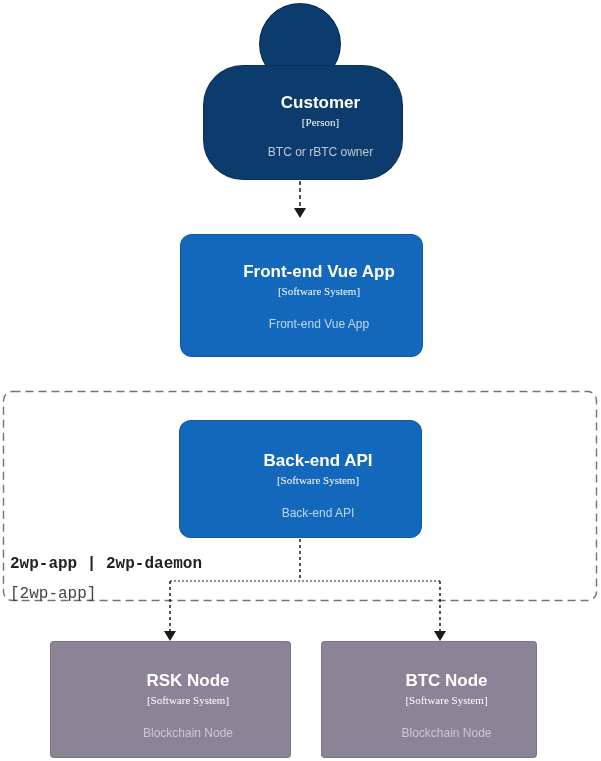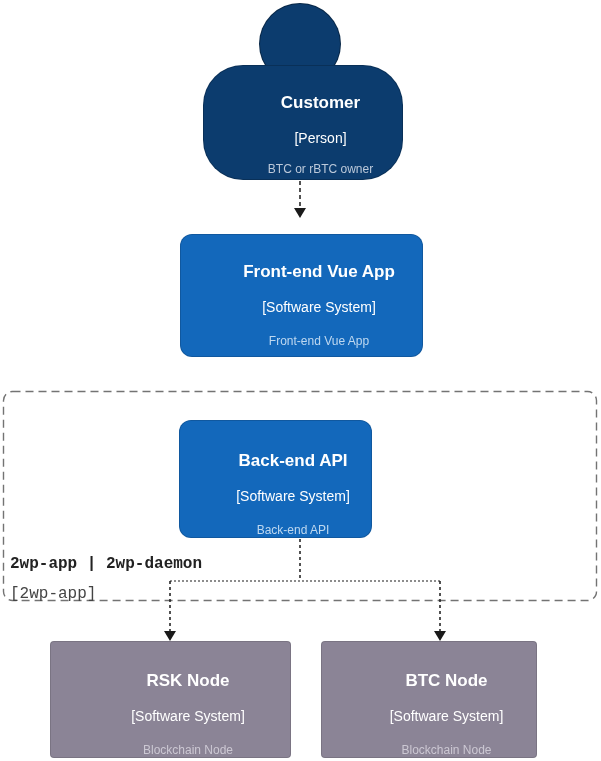--- a/index.html
+++ b/index.html
@@ -21,21 +21,21 @@
     position: absolute;
     box-sizing: border-box;
     display: flex;
     flex-direction: column;
     align-items: center;
     text-align: center;
     color: #ffffff;
     padding-left: 35px;
   }
   .node .title    { font-size: 17px; font-weight: bold; line-height: 1.15; }
-  .node .subtitle { font-size: 14px; margin-top: 17px; line-height: 1.2; }
+  .node .subtitle { font-size: 11px; margin-top: 3px; line-height: 1.2; font-family: Liberation Serif, serif; }
   .node .desc     { font-size: 12px; margin-top: 19px; line-height: 1.2; }
 
   .person-head {
     position: absolute;
     left: 259px; top: 3px;
     width: 82px; height: 82px;
     border-radius: 50%;
     background: var(--person-fill, #0c3c6e);
     border: 1px solid rgba(0,0,0,0.35);
     box-sizing: border-box;
@@ -51,21 +51,21 @@
   }
   .person-body .desc { color: var(--person-desc, #bcc9da); margin-top: 16px; }
 
   .sys {
     border-radius: 12px;
     background: var(--system-fill, #1368bb);
     border: 1px solid rgba(0,0,0,0.15);
   }
   .sys .desc { color: var(--system-desc, #bed8f0); }
   .sys-frontend { left: 180px; top: 234px; width: 243px; height: 123px; padding-top: 27px; }
-  .sys-backend  { left: 179px; top: 420px; width: 193px; height: 118px; padding-top: 30px; }
+  .sys-backend  { left: 179px; top: 420px; width: 243px; height: 118px; padding-top: 30px; }
 
   .ext {
     border-radius: 4px;
     background: var(--node-fill, #8b8496);
     border: 1px solid rgba(0,0,0,0.12);
     padding-top: 29px;
   }
   .ext .desc { color: var(--node-desc, #ccc8d3); }
   .ext-rsk { left: 50px;  top: 641px; width: 241px; height: 117px; }
   .ext-btc { left: 321px; top: 641px; width: 216px; height: 117px; }

